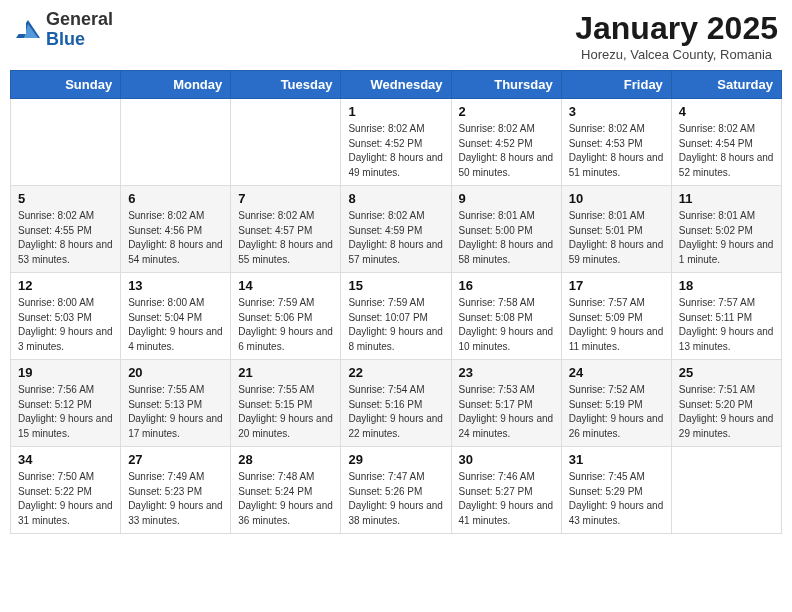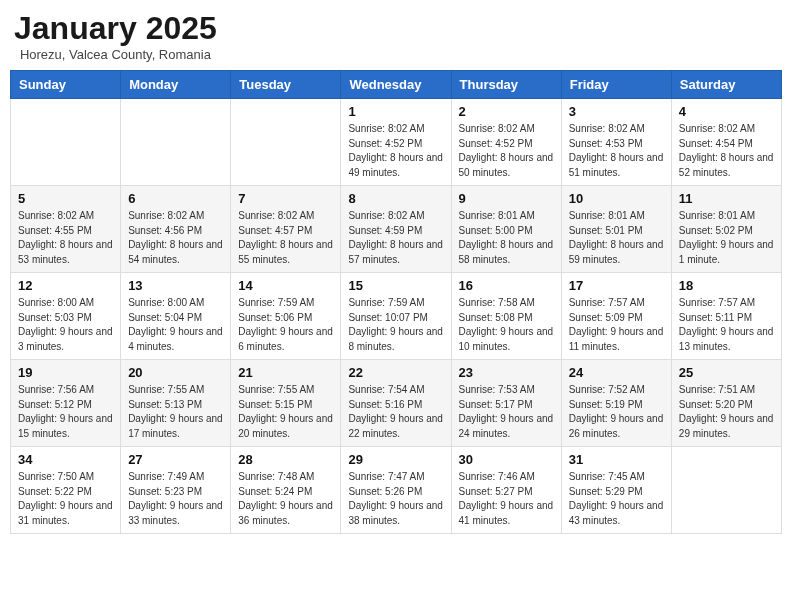--- a/index.html
+++ b/index.html
@@ -46,21 +46,21 @@
       color: #444;
     }
     .calendar {
       width: 100%;
       border-collapse: collapse;
       border: 1px solid #ccc;
     }
     .calendar th {
       background: #2a6dc9;
       color: #fff;
-      text-align: left;
+      text-align: right;
       padding: 6px 8px;
       font-size: 13px;
       font-weight: bold;
       border: 1px solid #2060b0;
     }
     .calendar td {
       vertical-align: top;
       padding: 5px 7px;
       font-size: 11px;
       color: #333;
@@ -84,20 +84,31 @@
       line-height: 1.45;
     }
     .empty-cell {
       background: #fff !important;
     }
   </style>
 </head>
 <body>
 
 <div class="header">
+  <div class="logo">
+    <svg class="logo-icon" viewBox="0 0 28 28" xmlns="http://www.w3.org/2000/svg">
+      <polygon points="14,4 26,22 2,22" fill="#1a5fa8"></polygon>
+      <polygon points="14,8 24,22 10,22" fill="#5599dd"></polygon>
+      <rect x="0" y="0" width="12" height="18" fill="white"></rect>
+    </svg>
+    <div class="logo-text">
+      <span class="logo-general">General</span><br>
+      <span class="logo-blue">Blue</span>
+    </div>
+  </div>
   <div class="title-block">
     <div class="month-title">January 2025</div>
     <div class="location">Horezu, Valcea County, Romania</div>
   </div>
 </div>
 
 <table class="calendar">
   <thead>
     <tr>
     <th>Sunday</th>

